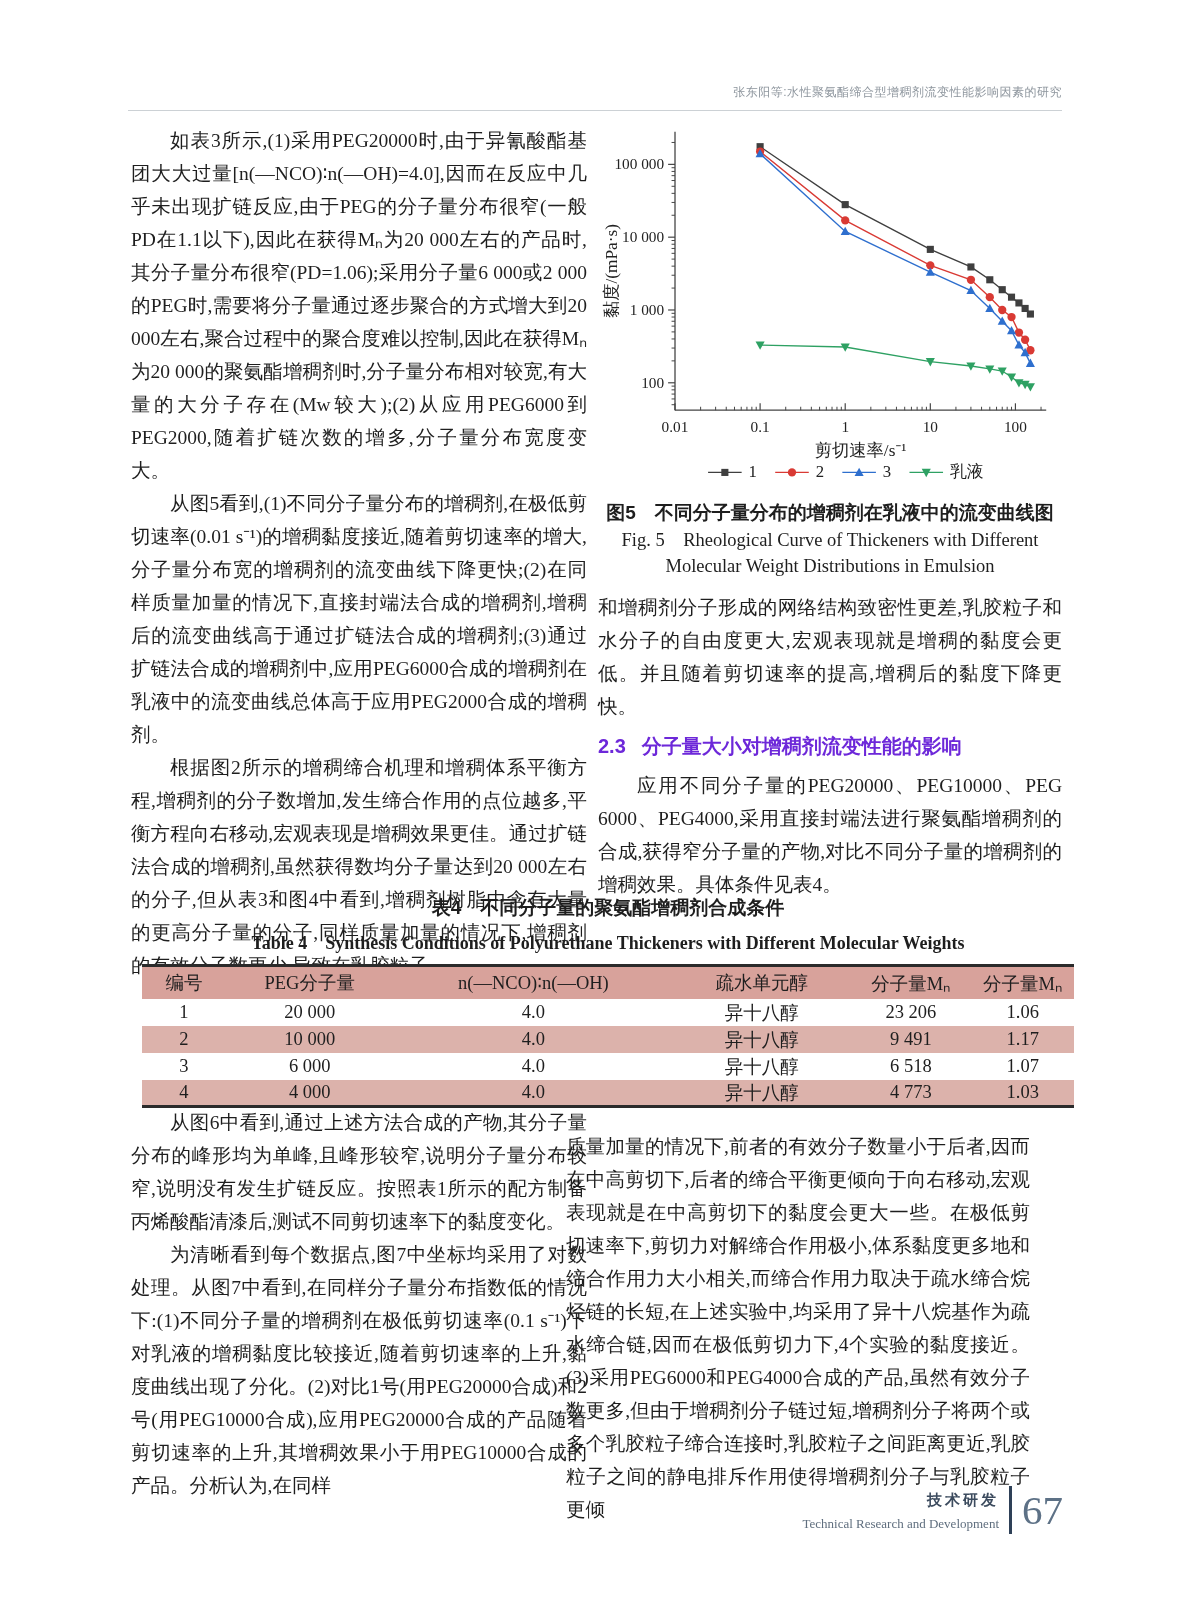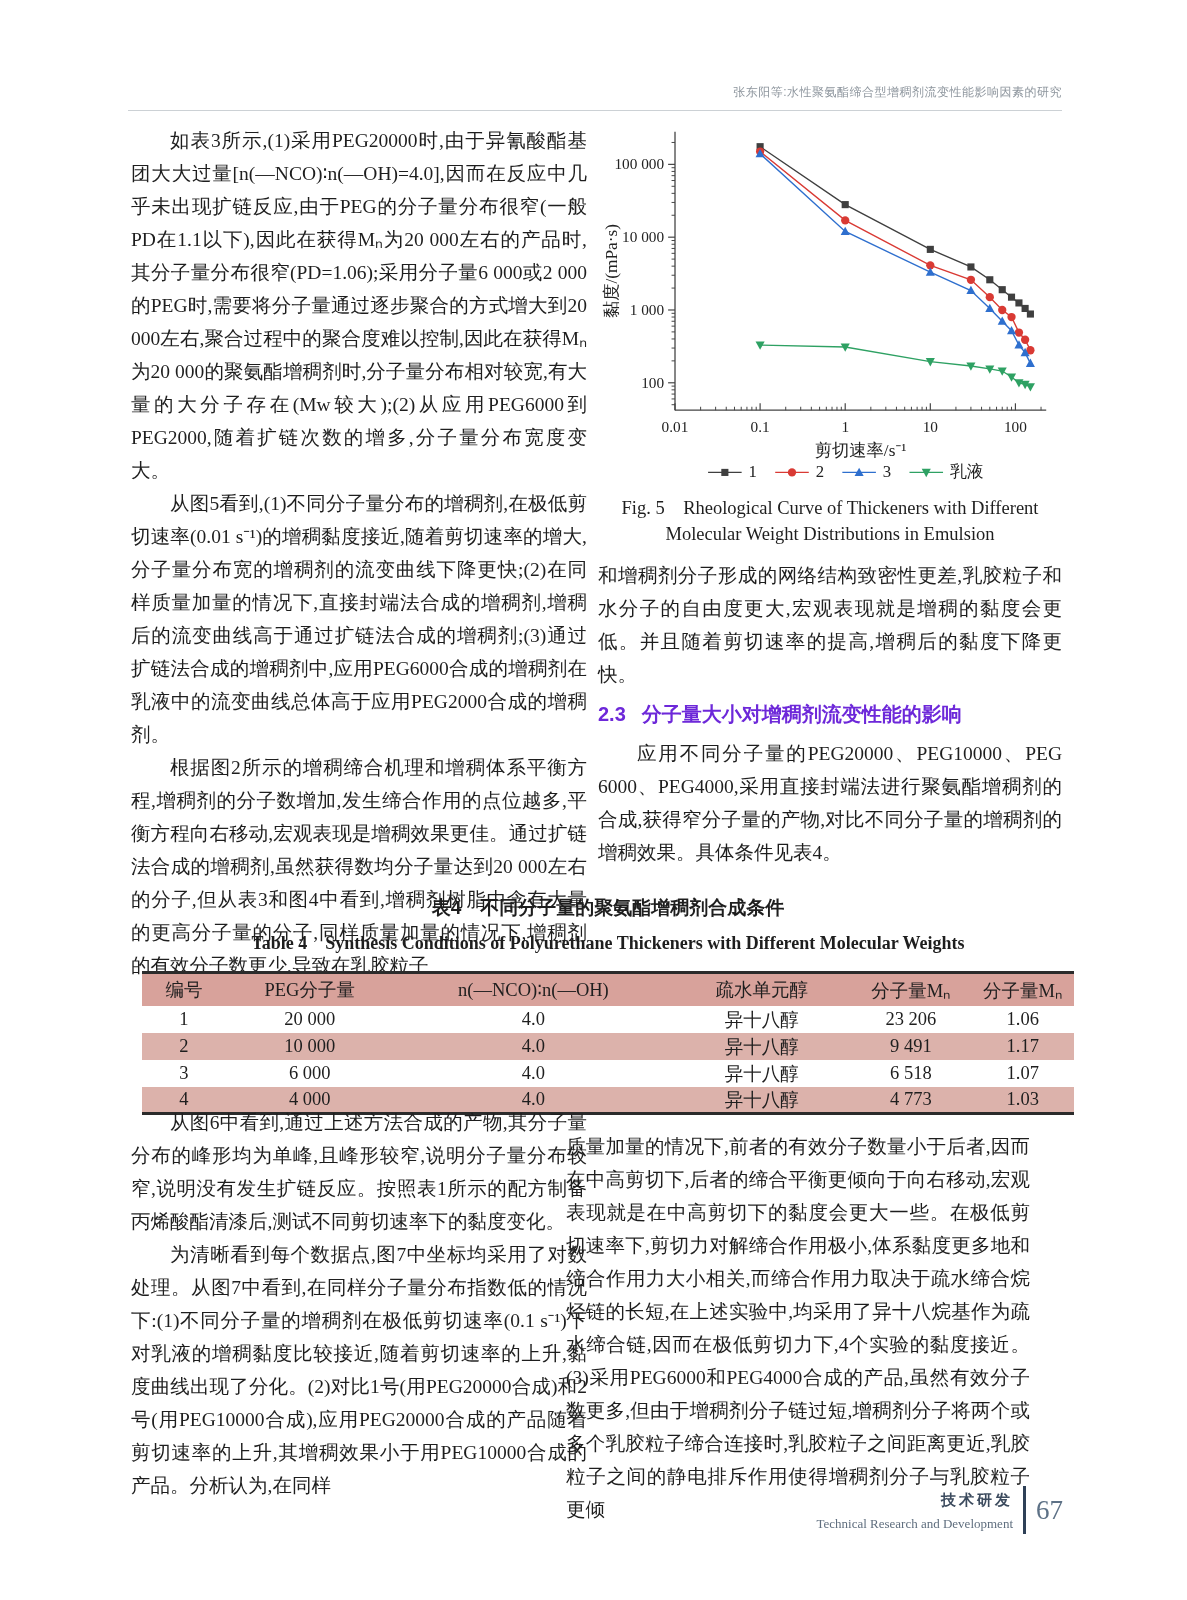--- a/index.html
+++ b/index.html
@@ -21,33 +21,33 @@
         text-align:center;line-height:28px;margin-top:4px;}
   .figcap-en{font-weight:normal;font-size:18.5px;text-align:center;line-height:26px;}
   figcaption{margin-bottom:12px;}
   .section-heading{font-family:"Liberation Sans",sans-serif;color:#6d28d9;font-size:20px;
         font-weight:bold;margin:7px 0 6px 0;text-align:left;}
   .section-heading .num{margin-right:16px;}
   .table-block{position:absolute;left:142px;top:895px;width:932px;}
   .tbl-cap-cn{font-family:"Liberation Sans",sans-serif;font-weight:bold;font-size:19px;
         text-align:center;line-height:26px;}
   .tbl-cap-en{font-weight:bold;font-size:18px;text-align:center;line-height:24px;margin-top:10px;}
-  table.data{width:100%;border-collapse:collapse;margin-top:16px;
+  table.data{width:100%;border-collapse:collapse;margin-top:9px;
         border-top:3px solid #2b2b2b;border-bottom:3px solid #2b2b2b;font-size:18.5px;}
   table.data thead tr{background:#d8a29b;height:33px;}
   table.data tbody tr{height:27px;background:#ffffff;}
   table.data tbody tr:nth-child(even){background:#dcb2ab;}
   table.data th,table.data td{text-align:center;font-weight:normal;padding:0;}
   .footer{position:absolute;right:124px;top:1486px;display:flex;align-items:center;}
   .footer-text{text-align:right;margin-right:10px;}
   .footer-cn{font-family:"Liberation Sans",sans-serif;font-weight:bold;font-size:15px;
         color:#3c4b5e;letter-spacing:3px;line-height:24px;}
   .footer-en{font-size:13px;color:#5f6e7e;margin-top:4px;}
   .footer-bar{width:3px;height:48px;background:#2e4057;margin-right:10px;}
-  .footer-num{font-size:27px;color:#5d7186;}
+  .footer-num{font-size:41px;color:#5d7186;}
 </style>
 </head>
 <body>
 
 <div class="page">
 
   <div class="running-head">张东阳等:水性聚氨酯缔合型增稠剂流变性能影响因素的研究</div>
   <div class="head-rule"></div>
 
   <div class="col left-top">
@@ -195,20 +195,21 @@
             <circle cx="196.5" cy="359" r="4.2" fill="#d93a34"></circle>
             <text x="220.5" y="364" font-size="17" text-anchor="start" font-family="&quot;Liberation Serif&quot;,serif" fill="#222">2</text>
             <line x1="247.5" y1="359" x2="281.5" y2="359" stroke="#2e6fce" stroke-width="1.4"></line>
             <polygon points="264.5,354.2 259.9,362.6 269.1,362.6" fill="#2e6fce"></polygon>
             <text x="288.5" y="364" font-size="17" text-anchor="start" font-family="&quot;Liberation Serif&quot;,serif" fill="#222">3</text>
             <line x1="315.5" y1="359" x2="349.5" y2="359" stroke="#2ea163" stroke-width="1.4"></line>
             <polygon points="332.5,363.8 327.9,355.4 337.1,355.4" fill="#2ea163"></polygon>
             <text x="356.5" y="364" font-size="17" text-anchor="start" font-family="&quot;Liberation Serif&quot;,serif" fill="#222">乳液</text>
           </svg></div>
       <figcaption>
+        <div class="figcap-cn">图5　不同分子量分布的增稠剂在乳液中的流变曲线图</div>
         <div class="figcap-en">Fig. 5　Rheological Curve of Thickeners with Different</div>
         <div class="figcap-en">Molecular Weight Distributions in Emulsion</div>
       </figcaption>
     </figure>
     <p class="no-indent">和增稠剂分子形成的网络结构致密性更差,乳胶粒子和水分子的自由度更大,宏观表现就是增稠的黏度会更低。并且随着剪切速率的提高,增稠后的黏度下降更快。</p>
     <div class="section-heading">
       <span class="num">2.3</span><span>分子量大小对增稠剂流变性能的影响</span>
     </div>
     <p>应用不同分子量的PEG20000、PEG10000、PEG 6000、PEG4000,采用直接封端法进行聚氨酯增稠剂的合成,获得窄分子量的产物,对比不同分子量的增稠剂的增稠效果。具体条件见表4。</p>
   </div>

